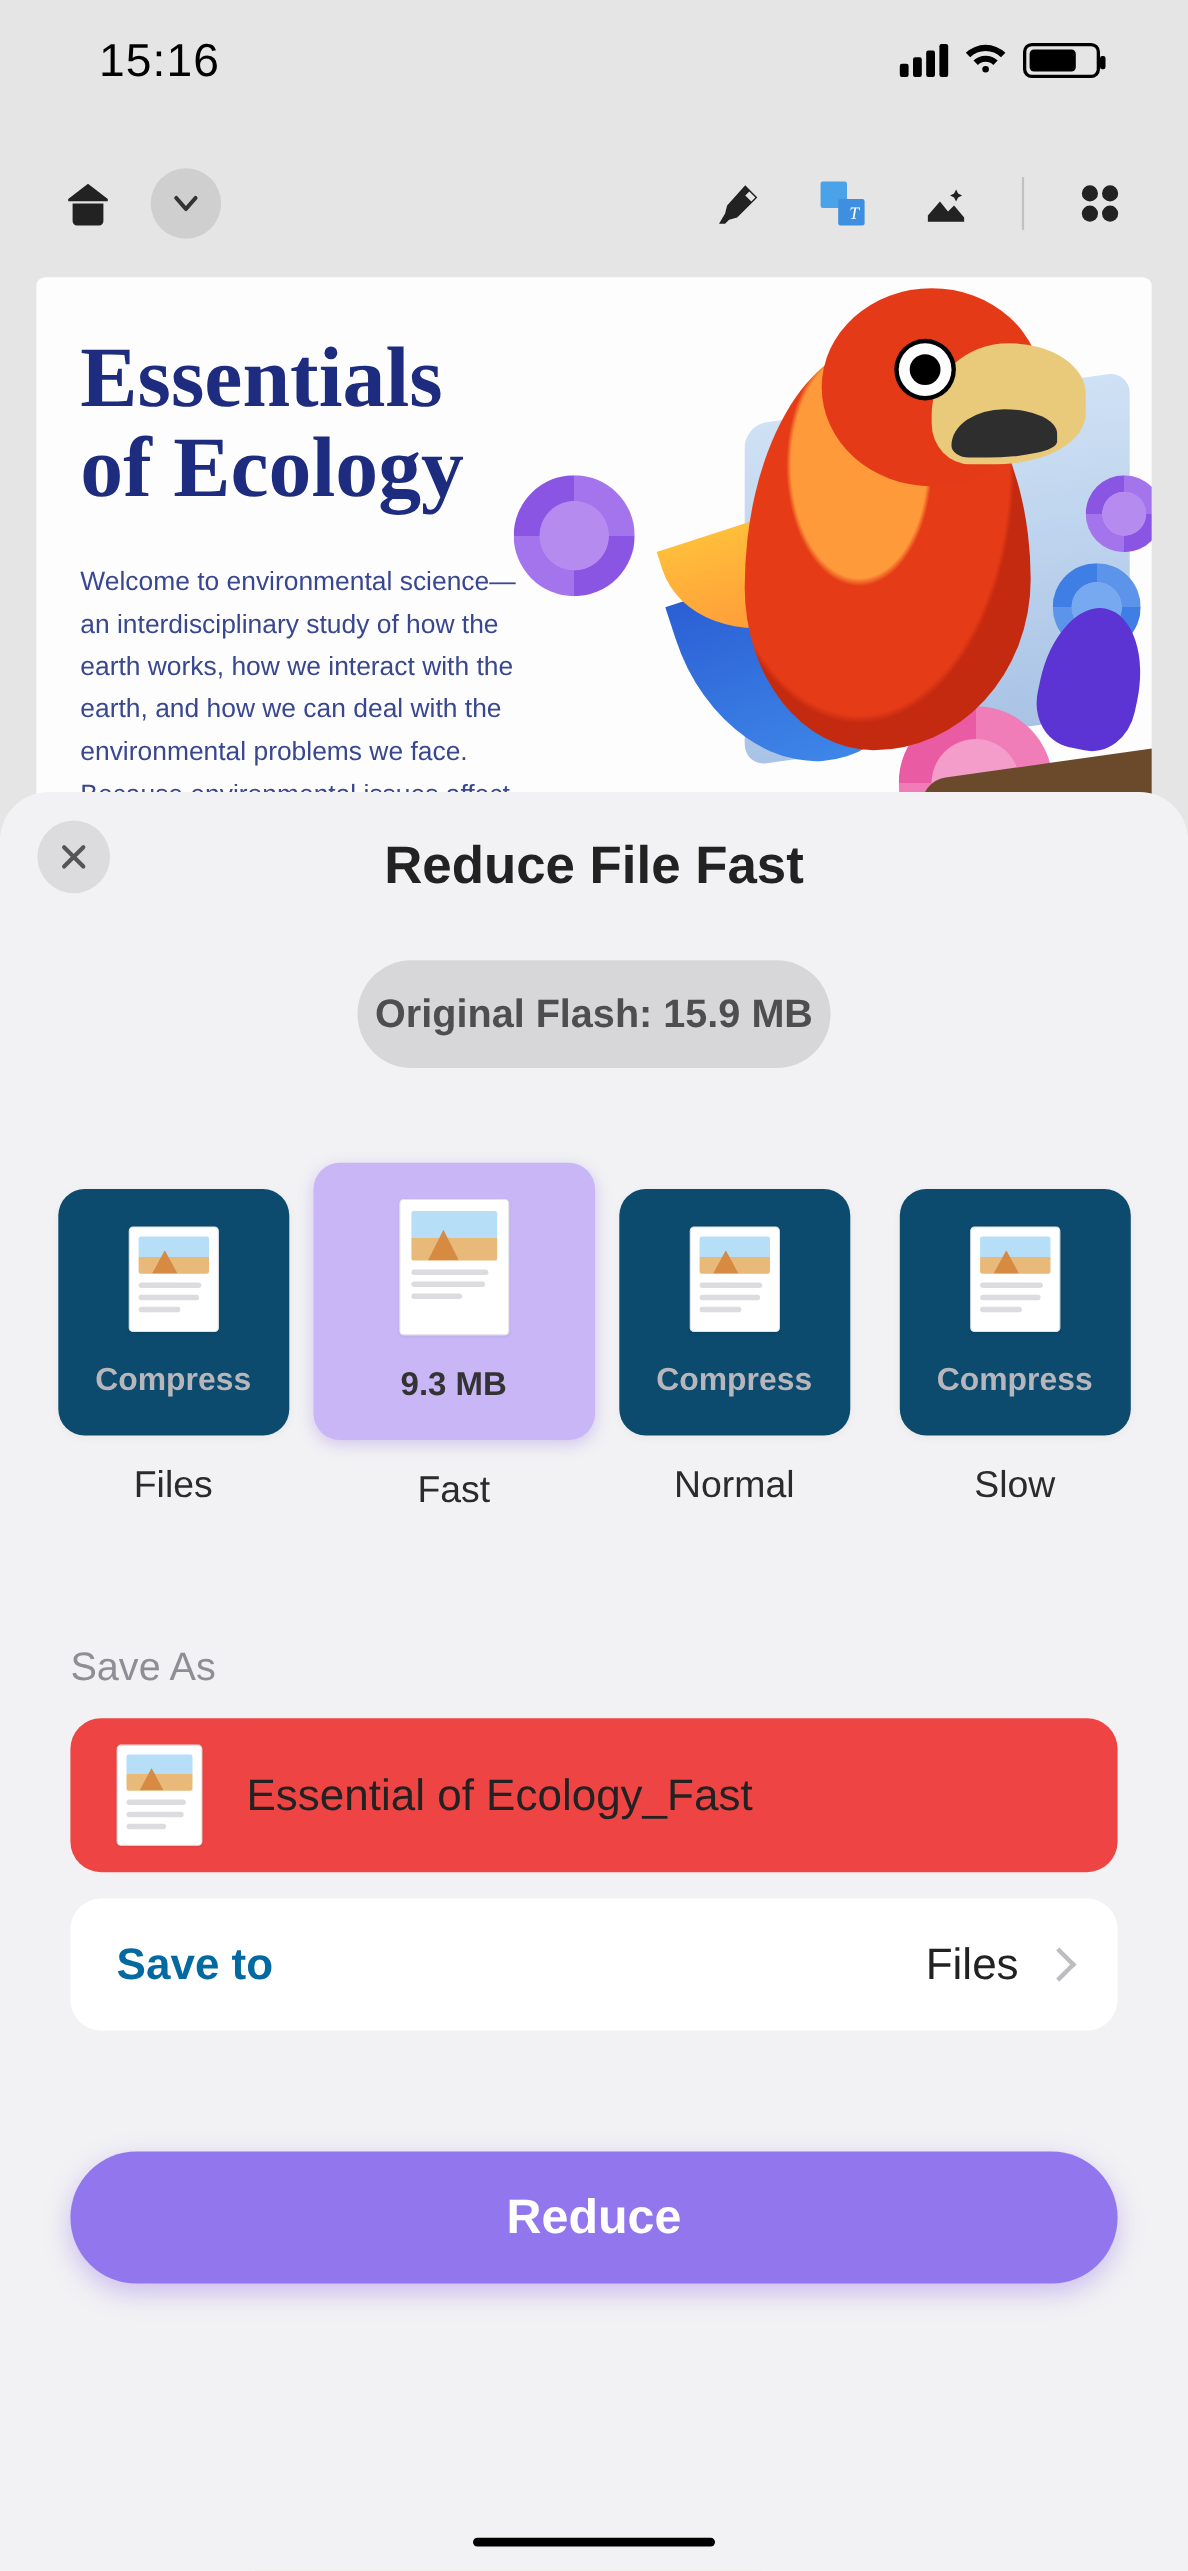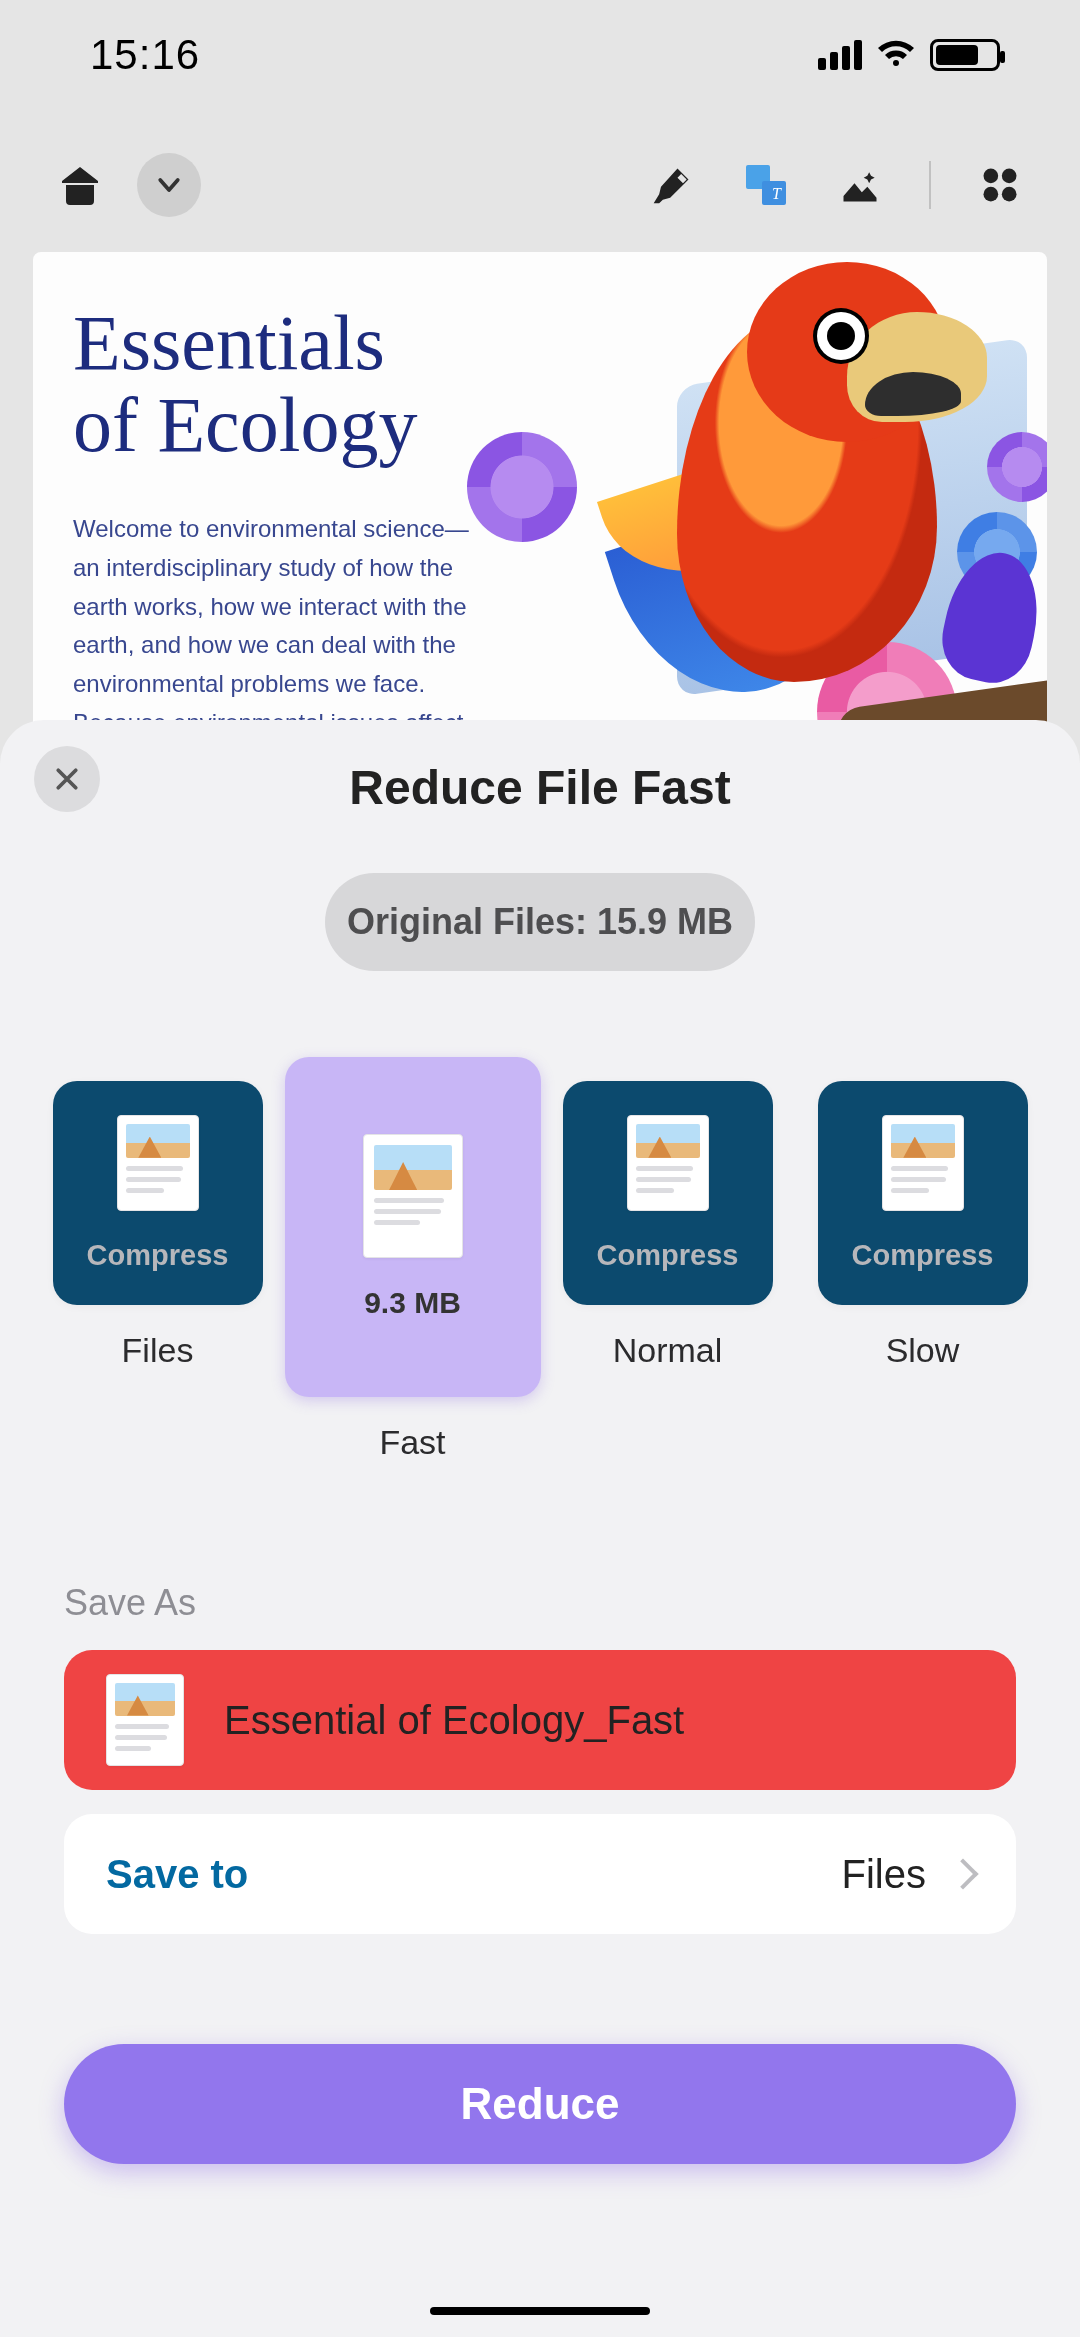--- a/index.html
+++ b/index.html
@@ -22,21 +22,21 @@
   
   .toolbar { position:absolute; top:130px; left:0; right:0; height:110px; display:flex; align-items:center; justify-content:space-between; padding:0 55px; }
   .tb-left, .tb-right { display:flex; align-items:center; gap:32px; }
   .tb-right { gap:44px; }
   .tb-icon { width:50px; height:50px; display:flex; align-items:center; justify-content:center; }
   .round-btn { width:64px; height:64px; border-radius:50%; background:#cfcfcf; display:flex; align-items:center; justify-content:center; }
   .divider-v { width:2px; height:48px; background:#c1c1c1; }
 
   
   .doc-card { position:absolute; top:252px; left:33px; right:33px; height:760px; background:#fdfdfd; border-radius:8px; padding:50px 40px; overflow:hidden; }
-  .doc-title { font-family: Georgia, 'Times New Roman', serif; font-size:78px; font-weight:400; color:#1d2c7e; line-height:1.05; }
+  .doc-title { font-family: Georgia, 'Times New Roman', serif; font-size:78px; font-weight:700; color:#1d2c7e; line-height:1.05; }
   .doc-body { margin-top:44px; max-width:400px; font-size:24px; line-height:1.62; color:#38478f; }
 
   
   .parrot { position:absolute; right:-20px; top:0; width:560px; height:520px; }
   .parrot .sky { position:absolute; right:40px; top:110px; width:350px; height:310px; background:linear-gradient(#cfe1f4,#a9c3e6); border-radius:20px; transform:skewY(-8deg); }
   .parrot .body { position:absolute; right:130px; top:60px; width:260px; height:370px; background:radial-gradient(ellipse at 40% 30%, #ff9a3a 0 28%, #e53b17 30% 62%, #c42a10 64% 100%); border-radius:48% 52% 55% 45% / 60% 58% 42% 40%; }
   .parrot .head { position:absolute; right:120px; top:10px; width:200px; height:180px; background:#e53a18; border-radius:50%; }
   .parrot .eye { position:absolute; right:212px; top:70px; width:28px; height:28px; background:#000; border-radius:50%; box-shadow:0 0 0 10px #fff, 0 0 0 14px #000; }
   .parrot .beak { position:absolute; right:80px; top:60px; width:140px; height:110px; background:#e9c97a; border-radius:60% 60% 70% 30% / 70% 50% 50% 40%; }
   .parrot .beak::after { content:""; position:absolute; left:18px; bottom:6px; width:96px; height:44px; background:#2e2e2e; border-radius:60% 60% 80% 20% / 90% 60% 40% 30%; }
@@ -51,21 +51,21 @@
 
   
   .sheet { position:absolute; left:0; right:0; bottom:0; top:720px; background:#f2f2f4; border-radius:44px 44px 0 0; }
   .close-btn { position:absolute; top:26px; left:34px; width:66px; height:66px; border-radius:50%; background:#dcdcde; display:flex; align-items:center; justify-content:center; }
   .sheet-title { text-align:center; font-size:48px; font-weight:700; color:#222; padding-top:40px; }
   .size-pill { margin:58px auto 0; width:430px; height:98px; border-radius:50px; background:#d7d7d9; display:flex; align-items:center; justify-content:center; color:#4e4e50; font-size:36px; font-weight:600; }
 
   .options { margin-top:110px; display:flex; justify-content:center; gap:45px; padding:0 60px; }
   .opt { width:210px; display:flex; flex-direction:column; align-items:center; }
   .opt-card { width:210px; height:224px; background:#0c4a6e; border-radius:24px; box-shadow:0 2px 8px rgba(0,0,0,.04); display:flex; flex-direction:column; align-items:center; justify-content:center; gap:28px; }
-  .opt-card.selected { width:256px; height:340px; background:#c8b6f6; box-shadow:0 4px 14px rgba(120,80,220,.25); margin-top:-24px;text-align:right; }
+  .opt-card.selected { width:256px; height:252px; background:#c8b6f6; box-shadow:0 4px 14px rgba(120,80,220,.25); margin-top:-24px;text-align:right; }
   .doc-thumb { width:82px; height:96px; background:#fff; border:1px solid #e4e4e6; border-radius:4px; display:flex; flex-direction:column; align-items:center; padding:8px; box-shadow:0 1px 3px rgba(0,0,0,.06);}
   .doc-thumb.big { width:100px; height:124px; padding:10px; }
   .doc-thumb .pic { width:100%; height:44%; border-radius:2px; background:linear-gradient(#b7def7 0 55%, #e9b97a 55% 100%); position:relative; }
   .doc-thumb .pic::after { content:""; position:absolute; bottom:0; left:20%; width:36%; height:62%; background:#d68a42; clip-path:polygon(0 100%,50% 0,100% 100%); }
   .doc-thumb .lines { margin-top:8px; width:100%; display:flex; flex-direction:column; gap:6px; }
   .doc-thumb .lines span { height:5px; background:#dcdce0; border-radius:3px; }
   .doc-thumb .lines span:nth-child(1){width:90%;} .doc-thumb .lines span:nth-child(2){width:86%;} .doc-thumb .lines span:nth-child(3){width:60%;}
   .opt-size { font-size:30px; font-weight:700; color:#333; }
   .opt-compress { font-size:29px; font-weight:600; color:#b7b7bb; }
   .opt-label { margin-top:26px; font-size:34px; color:#2b2b2d; font-weight:500; }
@@ -176,21 +176,21 @@
   </div>
 
   <div class="sheet">
     <div class="close-btn">
       <svg viewBox="0 0 24 24" width="30" height="30">
           <path d="M5 5l14 14M19 5L5 19" stroke="#555" stroke-width="3" stroke-linecap="round"></path>
         </svg>
     </div>
     <div class="sheet-title">Reduce File Fast</div>
     <div class="size-pill">
-      <span>Original Files:</span>&nbsp;
+      <span>Original Flash:</span>&nbsp;
       <span>15.9 MB</span>
     </div>
 
     <div class="options">
 
       <div class="opt">
         <div class="opt-card">
           <div class="doc-thumb">
             <div class="pic"></div>
               <div class="lines">

